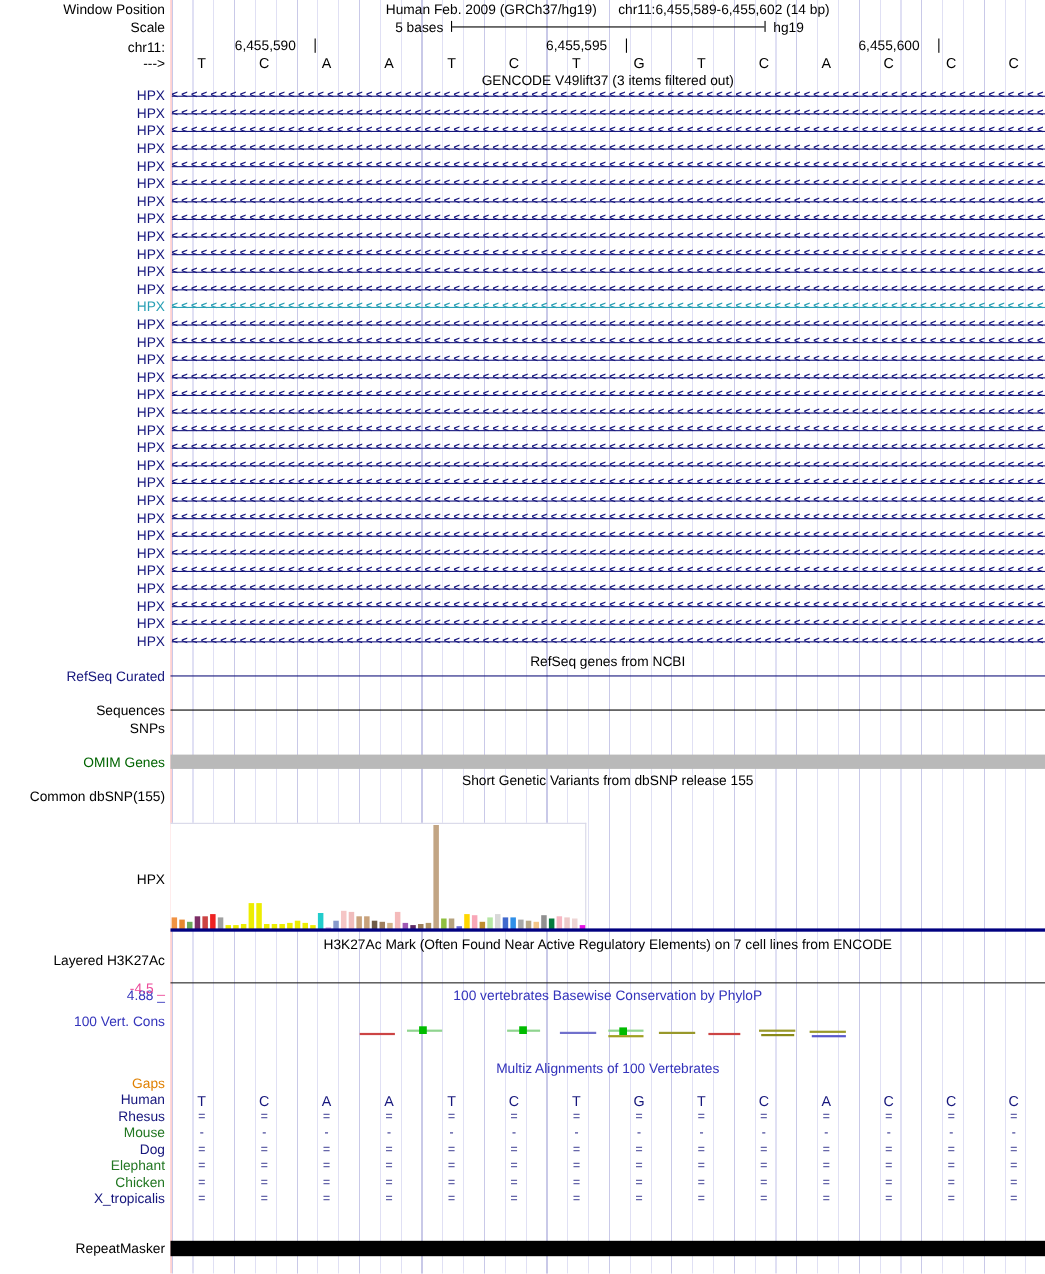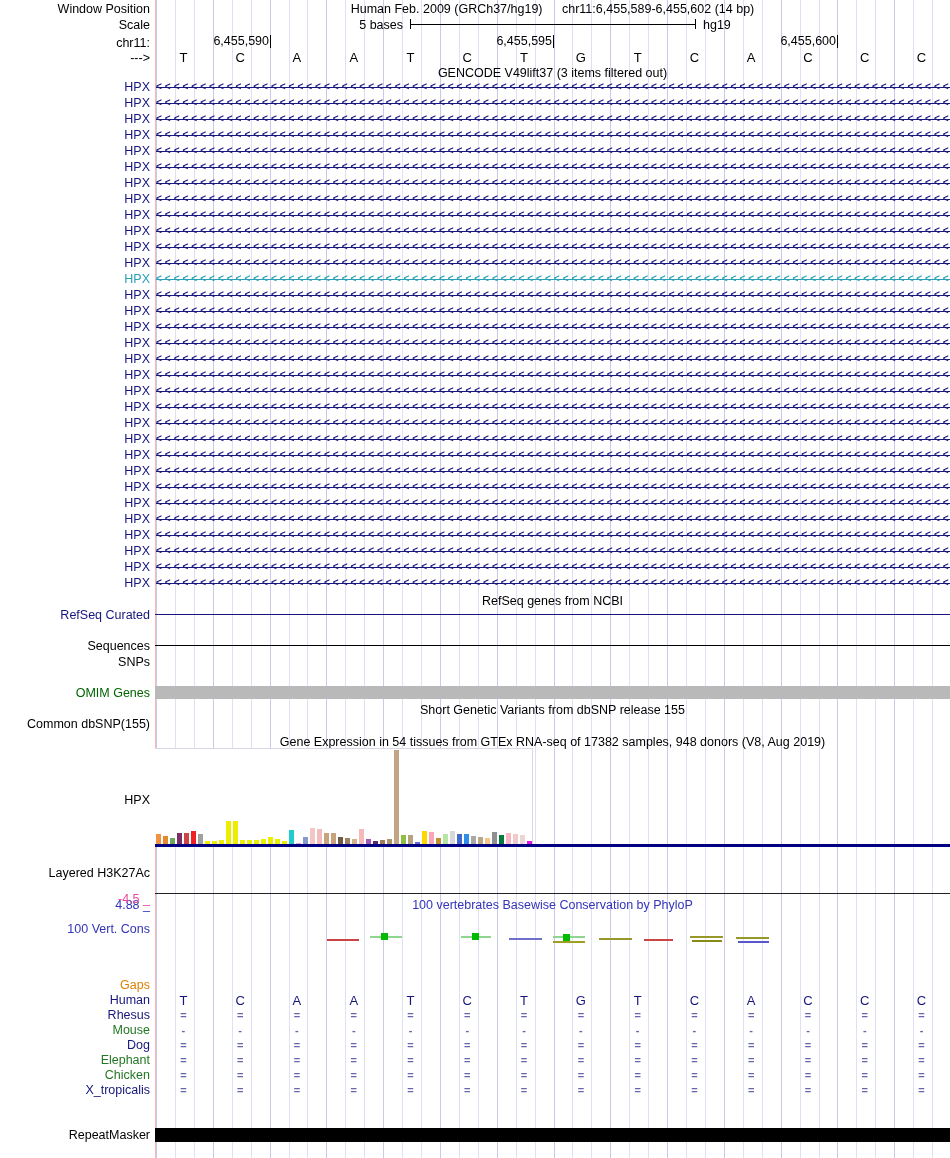--- a/index.html
+++ b/index.html
@@ -12,21 +12,21 @@
   .pinkline{position:absolute;left:155px;top:0;width:1px;height:1158px;background:#ffb3b3;}
   .lbl{position:absolute;left:0;width:150px;text-align:right;white-space:nowrap;}
   .title{position:absolute;left:155px;width:795px;text-align:center;white-space:nowrap;}
   .abs{position:absolute;}
   .hdr-row{position:absolute;left:155px;width:795px;text-align:center;white-space:nowrap;}
   .hdr-row span{margin:0 8px;}
   .ruler{position:absolute;left:410px;top:19px;width:284px;height:10px;
          border-left:1px solid #000;border-right:1px solid #000;
          background:linear-gradient(#000,#000) 0 50%/100% 1px no-repeat;}
   .postick{position:absolute;top:35px;height:13px;width:110px;text-align:right;
-           border-right:1px solid #000;padding-right:1px;line-height:13px;}
+           border-right:1px solid #000;padding-right:17px;line-height:13px;}
   .baserow{position:absolute;left:155px;width:795px;display:flex;}
   .baserow .cell{flex:1;text-align:center;font-size:13px;line-height:14px;}
   .gencode-rows{position:absolute;left:0;top:79px;width:950px;}
   .hpx-row{position:relative;height:16px;}
   .hpx-label{position:absolute;left:0;top:1px;width:150px;text-align:right;line-height:14px;}
   .arrow-line{position:absolute;left:156px;right:0;top:1px;height:14px;line-height:14px;
               overflow:hidden;white-space:nowrap;font-size:10px;letter-spacing:3px;font-weight:bold;}
   .arrow-line::before{content:"";position:absolute;left:0;right:0;top:7px;height:1px;background:currentColor;}
   .hline{position:absolute;left:155px;width:795px;}
   .gtex-box{position:absolute;left:155px;top:748px;width:378px;height:97px;background:#fff;
@@ -256,21 +256,20 @@
   <div class="hline" style="top:645px;height:1px;background:#000"></div>
 
   <div class="lbl" style="top:655px">SNPs</div>
 
   <div class="lbl" style="top:686px;color:#006400">OMIM Genes</div>
   <div class="hline" style="top:686px;height:13px;background:#b9b9b9"></div>
 
   <div class="title" style="top:703px">Short Genetic Variants from dbSNP release 155</div>
   <div class="lbl" style="top:717px">Common dbSNP(155)</div>
 
-  <div class="title" style="top:735px">Gene Expression in 54 tissues from GTEx RNA-seq of 17382 samples, 948 donors (V8, Aug 2019)</div>
   <div class="lbl" style="top:793px">HPX</div>
   <div class="gtex-box">
     <div class="gtex-bars">
 
     <div class="bar" style="height: 11px; background: rgb(241, 146, 67);"></div>
         <div class="bar" style="height: 9px; background: rgb(232, 136, 46);"></div>
         <div class="bar" style="height: 7px; background: rgb(107, 170, 90);"></div>
         <div class="bar" style="height: 12px; background: rgb(124, 46, 102);"></div>
         <div class="bar" style="height: 12px; background: rgb(204, 68, 68);"></div>
         <div class="bar" style="height: 14px; background: rgb(238, 34, 34);"></div>
@@ -319,20 +318,21 @@
         <div class="bar" style="height: 13px; background: rgb(144, 144, 144);"></div>
         <div class="bar" style="height: 10px; background: rgb(6, 122, 60);"></div>
         <div class="bar" style="height: 12px; background: rgb(247, 182, 194);"></div>
         <div class="bar" style="height: 11px; background: rgb(238, 202, 202);"></div>
         <div class="bar" style="height: 10px; background: rgb(238, 213, 213);"></div>
         <div class="bar" style="height: 4px; background: rgb(230, 19, 230);"></div>
       </div>
   </div>
   <div class="hline" style="top:844px;height:3px;background:#000080"></div>
 
+  <div class="title" style="top:852px">H3K27Ac Mark (Often Found Near Active Regulatory Elements) on 7 cell lines from ENCODE</div>
   <div class="lbl" style="top:866px">Layered H3K27Ac</div>
   <div class="hline" style="top:893px;height:1px;background:#222"></div>
 
   <div class="lbl" style="top:898px;color:#3333bb">4.88 _</div>
   <div class="title" style="top:898px;color:#3333bb">100 vertebrates Basewise Conservation by PhyloP</div>
   <div class="lbl" style="top:922px;color:#3333bb">100 Vert. Cons</div>
   <div class="lbl" style="top:892px;color:#ec4899">-4.5 _</div>
   <div>
 
   <div class="seg" style="left: 327px; top: 939px; width: 32px; height: 2px; background: rgb(204, 68, 68);"></div>
@@ -345,20 +345,21 @@
       <div class="seg" style="left: 563px; top: 934px; width: 7px; height: 7px; background: rgb(0, 187, 0);"></div>
       <div class="seg" style="left: 553px; top: 941px; width: 32px; height: 2px; background: rgb(160, 160, 32);"></div>
       <div class="seg" style="left: 599px; top: 938px; width: 33px; height: 2px; background: rgb(152, 152, 42);"></div>
       <div class="seg" style="left: 644px; top: 939px; width: 29px; height: 2px; background: rgb(204, 68, 68);"></div>
       <div class="seg" style="left: 690px; top: 936px; width: 33px; height: 2px; background: rgb(152, 152, 42);"></div>
       <div class="seg" style="left: 692px; top: 940px; width: 30px; height: 2px; background: rgb(138, 138, 24);"></div>
       <div class="seg" style="left: 736px; top: 937px; width: 33px; height: 2px; background: rgb(152, 152, 42);"></div>
       <div class="seg" style="left: 738px; top: 941px; width: 31px; height: 2px; background: rgb(88, 88, 204);"></div>
     </div>
 
+  <div class="title" style="top:964px;color:#3333bb">Multiz Alignments of 100 Vertebrates</div>
   <div class="mz-rows">
 
       <div class="mz-row">
         <span class="mz-label" style="color: rgb(224, 128, 0);">Gaps</span>
         <span class="mz-cells blank">
           
         </span>
       </div>
 
       <div class="mz-row">

